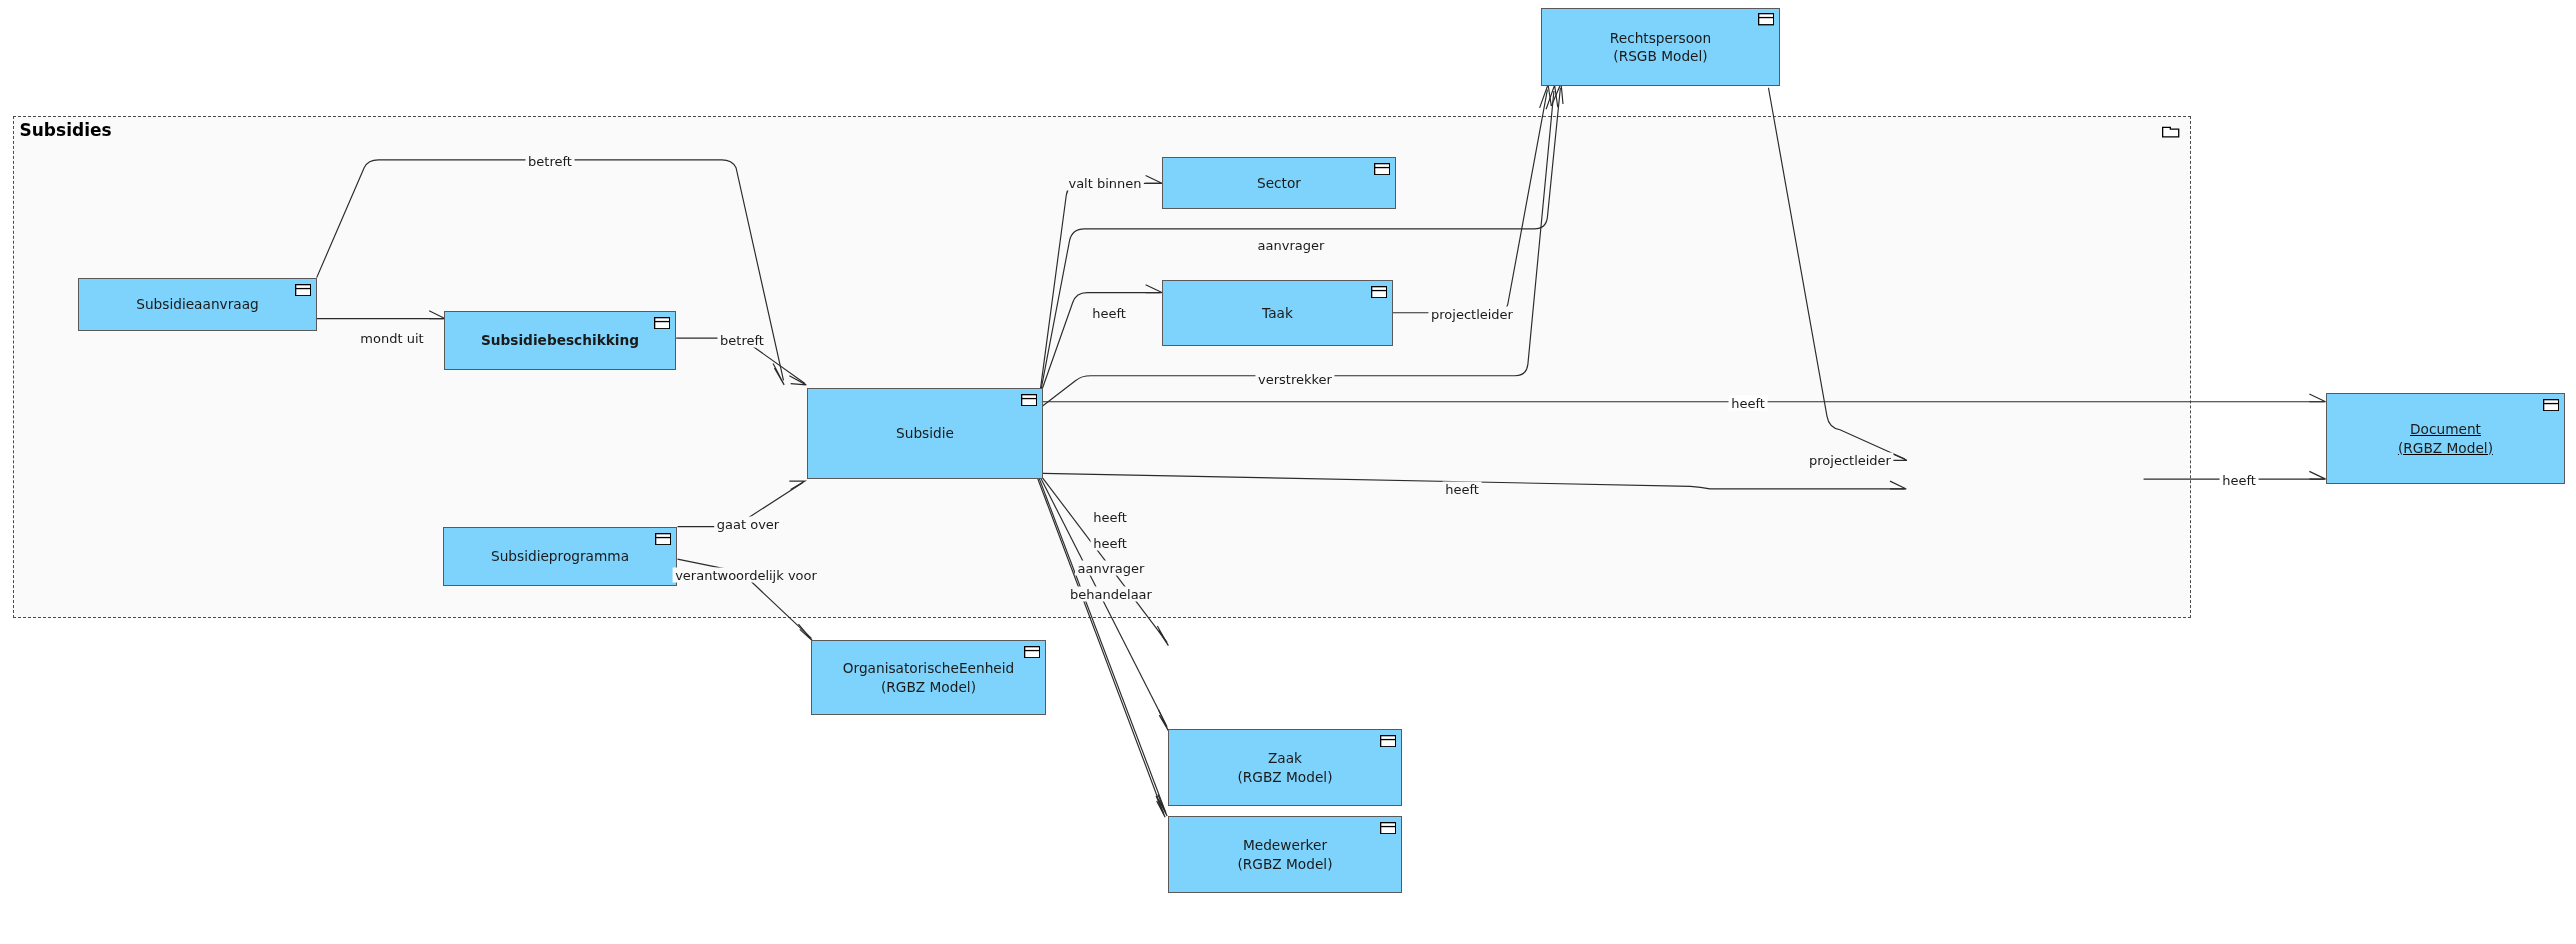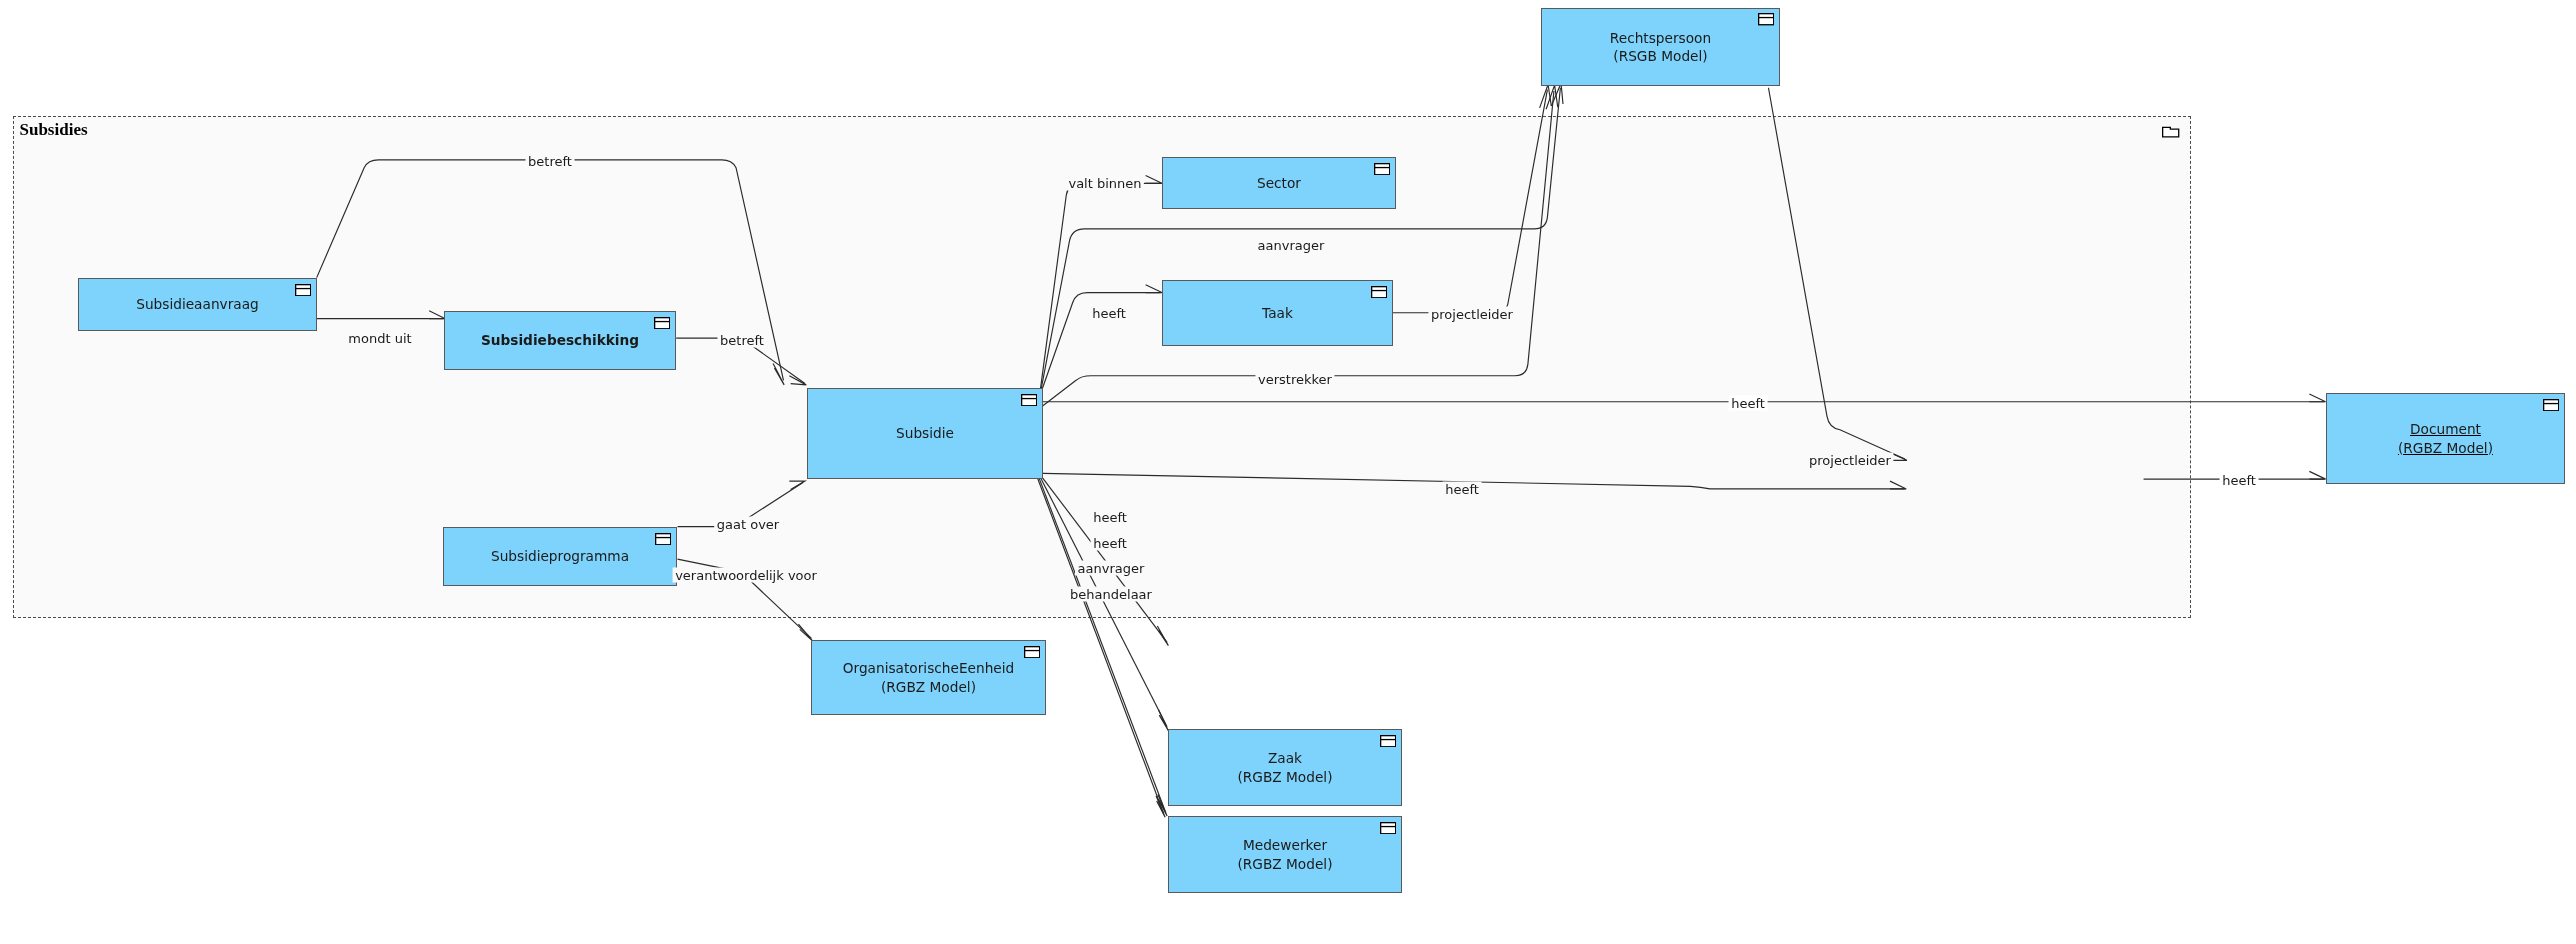--- a/index.html
+++ b/index.html
@@ -13,21 +13,20 @@
     border:1.3px dashed #4a4a4a;
     background:#fafafa;
     box-sizing:border-box;
   }
   .package-title{
     position:absolute;
     font-size:17px;
     font-weight:bold;
     color:#000;
     white-space:nowrap;
-    font-family:Liberation Serif, serif;
   }
   .package-icon{
     position:absolute;
     width:18px;height:14.3px;
   }
 
   
   .node{
     position:absolute;
     background:#7dd3fc;
@@ -246,21 +245,21 @@
 (RGBZ Model)</span>
     <svg class="node-icon" viewBox="0 0 25 19">
       <rect x="1" y="1" width="23" height="17" fill="#ffffff" stroke="#000" stroke-width="2"></rect>
       <line x1="1" y1="7" x2="24" y2="7" stroke="#000" stroke-width="2"></line>
     </svg>
   </div>
 
   <div class="edge-label" style="left:550px;top:161px;">betreft</div>
   <div class="edge-label" style="left:1105px;top:183px;">valt binnen</div>
   <div class="edge-label" style="left:1291px;top:245px;">aanvrager</div>
-  <div class="edge-label" style="left:380px;top:338px;text-align:right;">mondt uit</div>
+  <div class="edge-label" style="left:392px;top:338px;text-align:right;">mondt uit</div>
   <div class="edge-label" style="left:1109px;top:313px;">heeft</div>
   <div class="edge-label" style="left:1472px;top:314px;">projectleider</div>
   <div class="edge-label" style="left:742px;top:340px;">betreft</div>
   <div class="edge-label" style="left:1295px;top:379px;">verstrekker</div>
   <div class="edge-label onwhite" style="left:1748px;top:403px;">heeft</div>
   <div class="edge-label" style="left:1850px;top:460px;">projectleider</div>
   <div class="edge-label" style="left:1462px;top:489px;">heeft</div>
   <div class="edge-label onwhite" style="left:2239px;top:480px;">heeft</div>
   <div class="edge-label" style="left:748px;top:524px;">gaat over</div>
   <div class="edge-label" style="left:746px;top:575px;">verantwoordelijk voor</div>

